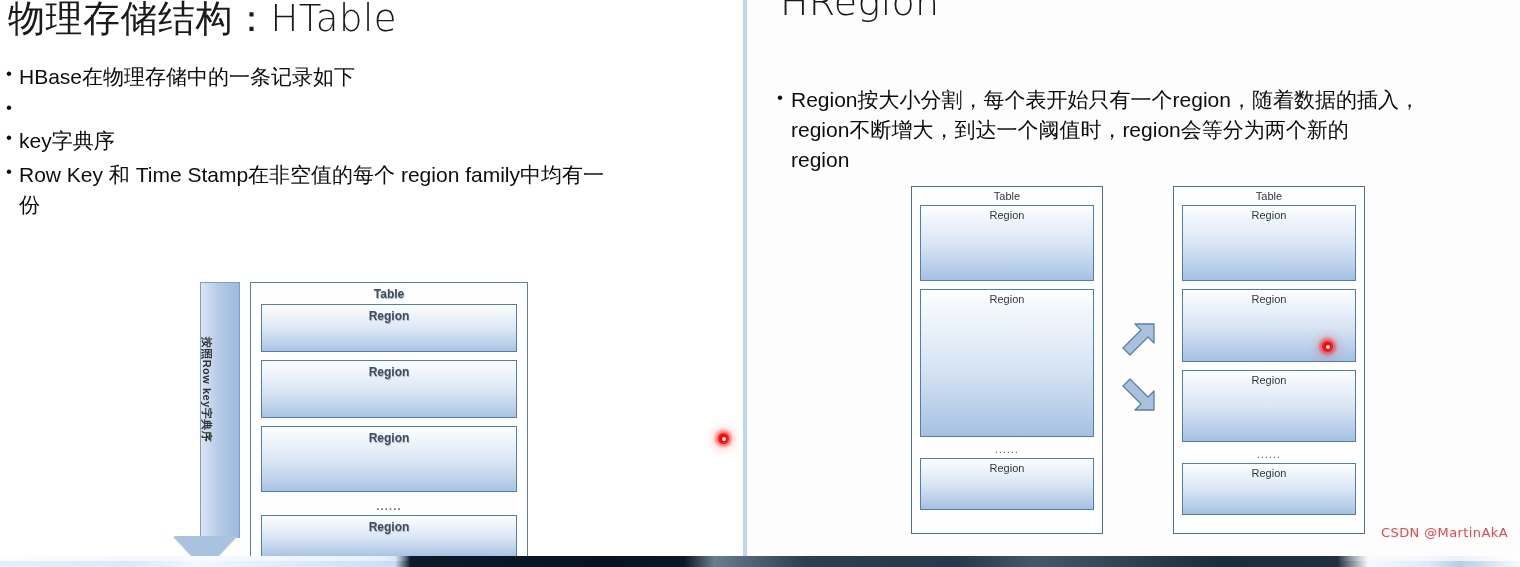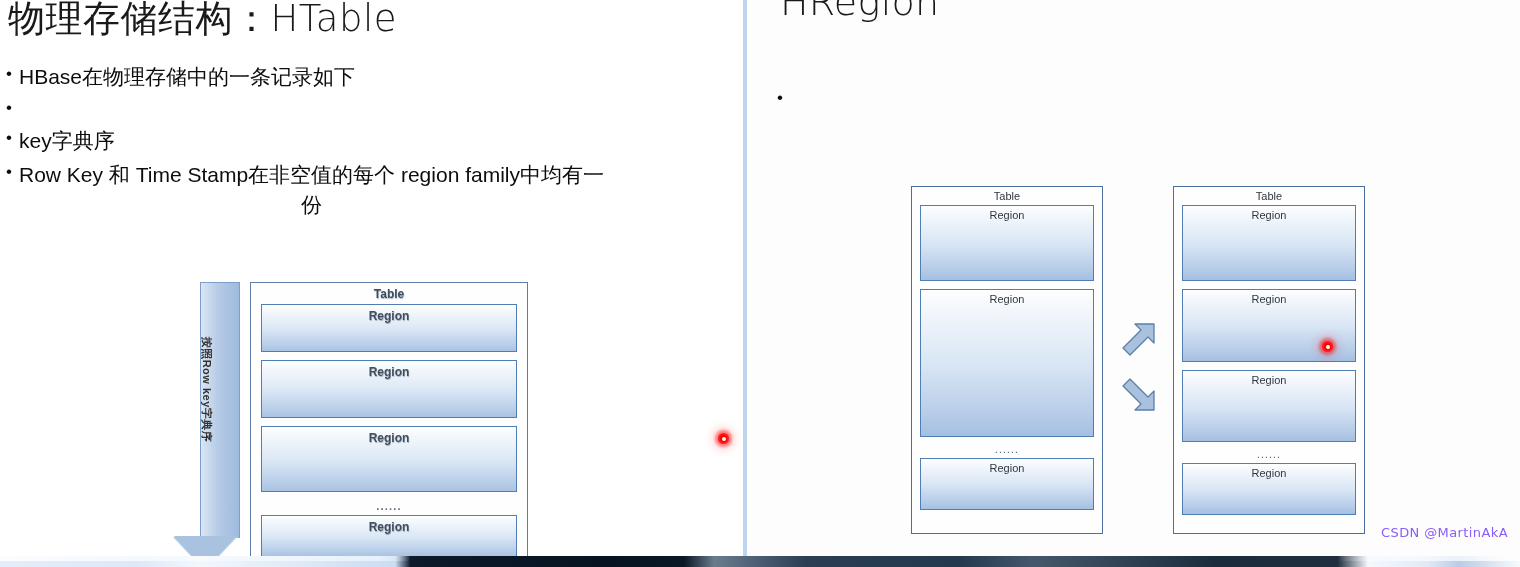--- a/index.html
+++ b/index.html
@@ -25,21 +25,21 @@
     position:absolute;left:6px;top:62px;width:750px;
   }
   .bullet{
     display:flex;align-items:flex-start;
     font-size:21px;color:#0d0d0d;line-height:1.40;
     margin-bottom:5px;white-space:nowrap;
   }
   .bullet .dot{
     width:13px;flex:0 0 13px;font-size:17px;line-height:1.45;
   }
-  .bullet .btxt{white-space:pre-wrap;text-align:center;}
+  .bullet .btxt{white-space:pre-wrap;}
   .subline{
     font-size:21px;color:#0d0d0d;line-height:1.40;
     padding-left:42px;margin-bottom:5px;white-space:nowrap;
   }
 
   
   #left-diagram{position:absolute;left:186px;top:282px;width:345px;height:290px;}
   #lkeyarrow{position:absolute;left:14px;top:0px;width:38px;height:255px;
     background:linear-gradient(to right,#dbe6f4 0%,#b6cbe6 45%,#9dbadd 100%);
     border:1px solid #7c9ec8;border-bottom:none;}
@@ -133,21 +133,21 @@
   .cursor-dot::after{
     content:"";position:absolute;left:1.5px;top:1.5px;width:4px;height:4px;
     border-radius:50%;background:#ffffff;
   }
   #cursor-panel-edge{left:718px;top:433px;}
   #cursor-region{left:1322px;top:341px;}
 
   
   #watermark{
     position:absolute;right:12px;bottom:16px;
-    font-size:13px;color:#8b5cf6;letter-spacing:0.4px;
+    font-size:13px;color:#ef4444;letter-spacing:0.4px;
     font-family:"DejaVu Sans","Liberation Sans",sans-serif;
   }
 
   
   #taskbar{
     position:absolute;left:0;bottom:0;width:1520px;height:11px;
     background:linear-gradient(to right,
       #e4eefb 0%, #dce9f9 9%, #f2f7fd 13%, #c9ddf4 26%,
       #0c1a2b 27%, #071320 40%, #0a1724 45%,
       #6a7c8e 47%, #5f7184 48%, #2b3e52 53%, #24394d 63%,
@@ -222,20 +222,23 @@
 
   </div>
 </div>
 
 <div id="right-panel">
 
   <div id="right-title">HRegion</div>
 
   <div id="right-bullet">
     <span class="dot">•</span>
+    <span class="btxt">Region按大小分割，每个表开始只有一个region，随着数据的插入，
+region不断增大，到达一个阈值时，region会等分为两个新的
+region</span>
   </div>
 
   <div id="rdiagram">
 
     <div class="rtable" id="rtable-left">
       <div class="tbl-title">Table</div>
 
       <div class="rregion" style="height:76px">
         <div class="rlab">Region</div>
       </div>

